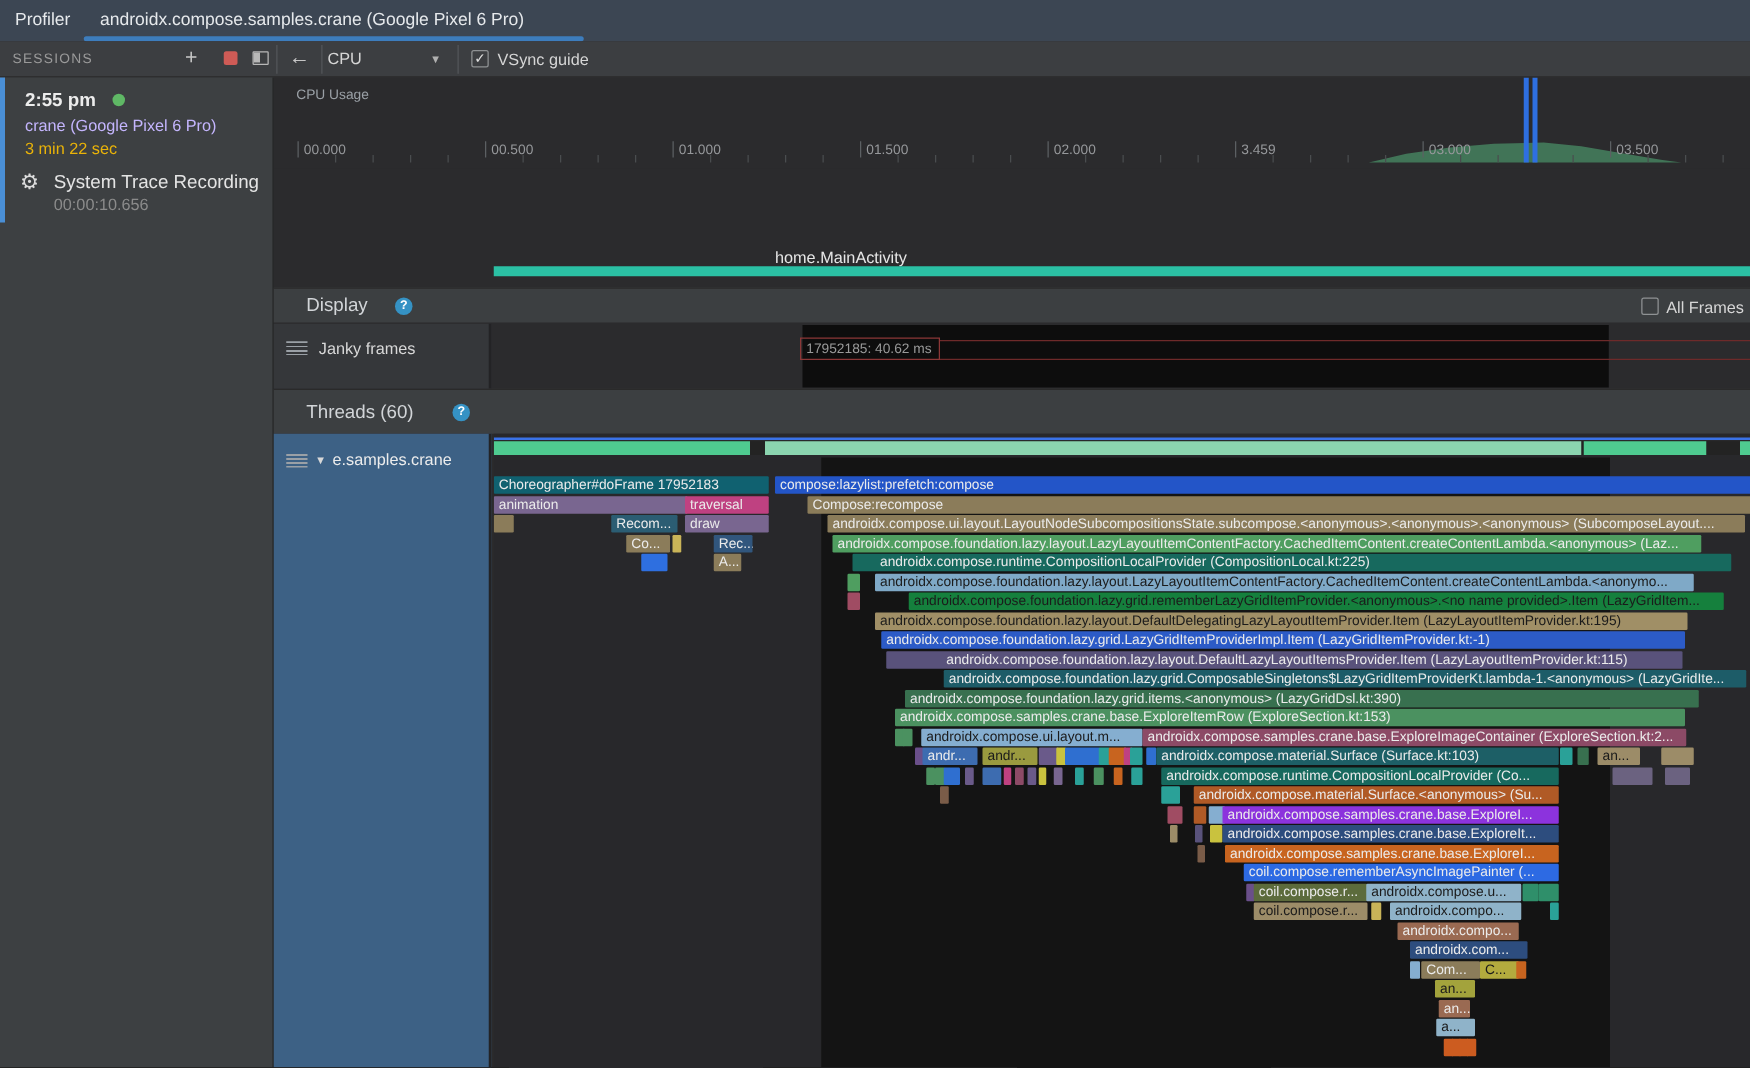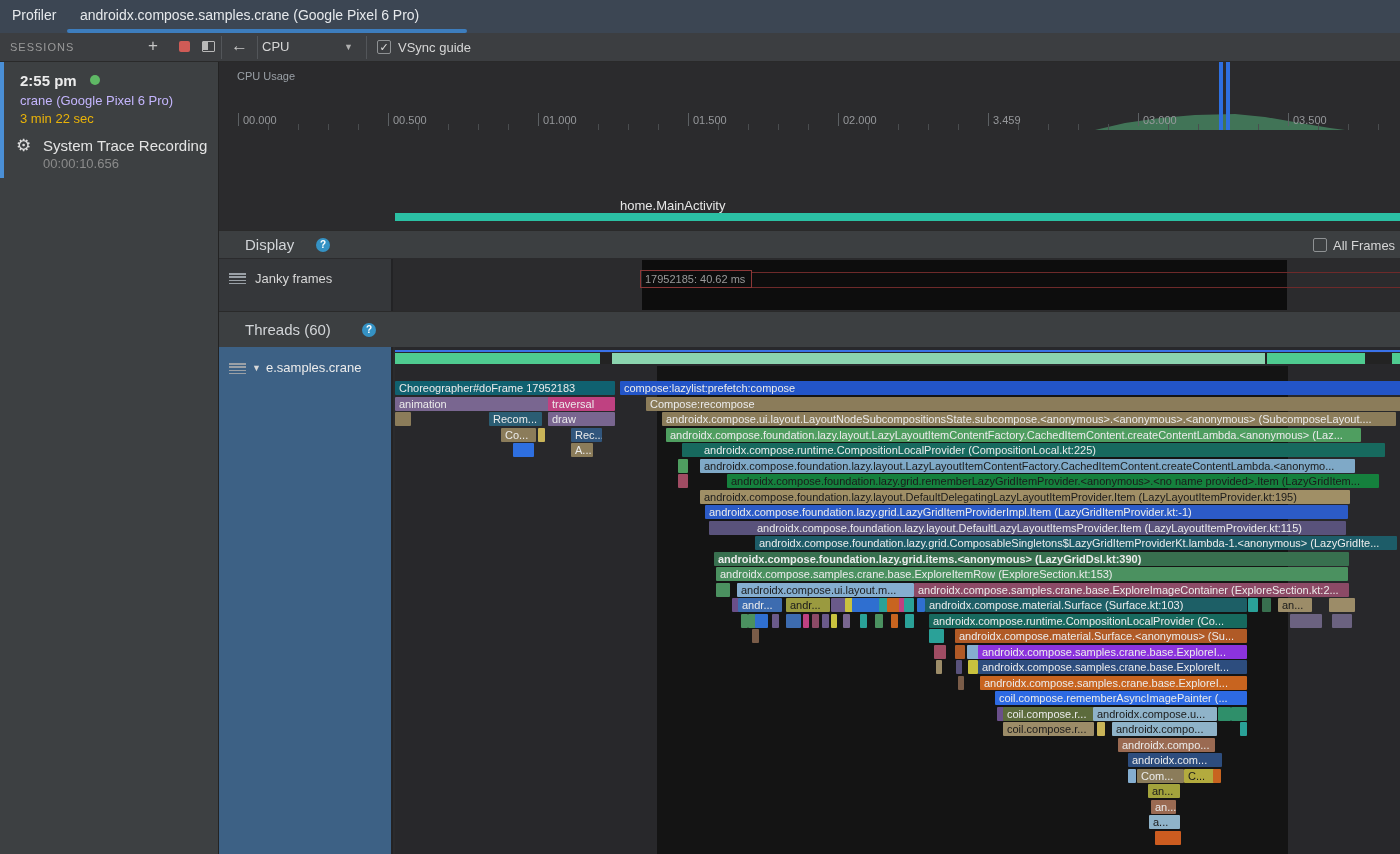--- a/index.html
+++ b/index.html
@@ -226,21 +226,21 @@
         <div class="bar" style="left: 176px; top: 96px; width: 18px; background: rgb(139, 124, 90);">A...</div>
         <div class="bar" style="left: 287px; top: 96px; width: 681px; background: rgb(23, 105, 94); padding-left: 22px;">androidx.compose.runtime.CompositionLocalProvider (CompositionLocal.kt:225)</div>
         <div class="bar" style="left: 283px; top: 112px; width: 6px; background: rgb(79, 158, 96);"></div>
         <div class="bar dk" style="left: 305px; top: 112px; width: 651px; background: rgb(127, 169, 199);">androidx.compose.foundation.lazy.layout.LazyLayoutItemContentFactory.CachedItemContent.createContentLambda.&lt;anonymo...</div>
         <div class="bar" style="left: 283px; top: 127px; width: 6px; background: rgb(160, 76, 99);"></div>
         <div class="bar dk" style="left: 305px; top: 127px; width: 648px; background: #15803d; margin-left: 27px;">androidx.compose.foundation.lazy.grid.rememberLazyGridItemProvider.&lt;anonymous&gt;.&lt;no name provided&gt;.Item (LazyGridItem...</div>
         <div class="bar dk" style="left: 305px; top: 143px; width: 646px; background: rgb(160, 143, 102);">androidx.compose.foundation.lazy.layout.DefaultDelegatingLazyLayoutItemProvider.Item (LazyLayoutItemProvider.kt:195)</div>
         <div class="bar" style="left: 310px; top: 158px; width: 639px; background: rgb(44, 91, 199);">androidx.compose.foundation.lazy.grid.LazyGridItemProviderImpl.Item (LazyGridItemProvider.kt:-1)</div>
         <div class="bar" style="left: 314px; top: 174px; width: 633px; background: rgb(89, 82, 123); text-align: center;">androidx.compose.foundation.lazy.layout.DefaultLazyLayoutItemsProvider.Item (LazyLayoutItemProvider.kt:115)</div>
         <div class="bar" style="left: 317px; top: 189px; width: 638px; background: rgb(29, 92, 104); margin-left: 43px;">androidx.compose.foundation.lazy.grid.ComposableSingletons$LazyGridItemProviderKt.lambda-1.&lt;anonymous&gt; (LazyGridIte...</div>
-        <div class="bar" style="left: 319px; top: 205px; width: 631px; background: rgb(56, 112, 79); font-weight: bold;">androidx.compose.foundation.lazy.grid.items.&lt;anonymous&gt; (LazyGridDsl.kt:390)</div>
+        <div class="bar" style="left: 329px; top: 205px; width: 631px; background: rgb(56, 112, 79);">androidx.compose.foundation.lazy.grid.items.&lt;anonymous&gt; (LazyGridDsl.kt:390)</div>
         <div class="bar" style="left: 321px; top: 220px; width: 628px; background: rgb(75, 145, 96);">androidx.compose.samples.crane.base.ExploreItemRow (ExploreSection.kt:153)</div>
         <div class="bar" style="left: 321px; top: 236px; width: 4px; background: rgb(75, 145, 96);"></div>
         <div class="bar" style="left: 327px; top: 236px; width: 4px; background: rgb(75, 145, 96);"></div>
         <div class="bar dk" style="left: 342px; top: 236px; width: 173px; background: rgb(133, 174, 208);">androidx.compose.ui.layout.m...</div>
         <div class="bar" style="left: 519px; top: 236px; width: 431px; background: rgb(140, 74, 102);">androidx.compose.samples.crane.base.ExploreImageContainer (ExploreSection.kt:2...</div>
         <div class="bar" style="left: 337px; top: 251px; width: 3px; background: rgb(106, 79, 138);"></div>
         <div class="bar" style="left: 343px; top: 251px; width: 40px; background: rgb(61, 108, 176);">andr...</div>
         <div class="bar dk" style="left: 391px; top: 251px; width: 40px; background: rgb(154, 154, 63);">andr...</div>
         <div class="bar" style="left: 436px; top: 251px; width: 12px; background: rgb(106, 90, 138);"></div>
         <div class="bar" style="left: 450px; top: 251px; width: 4px; background: rgb(201, 194, 62);"></div>

